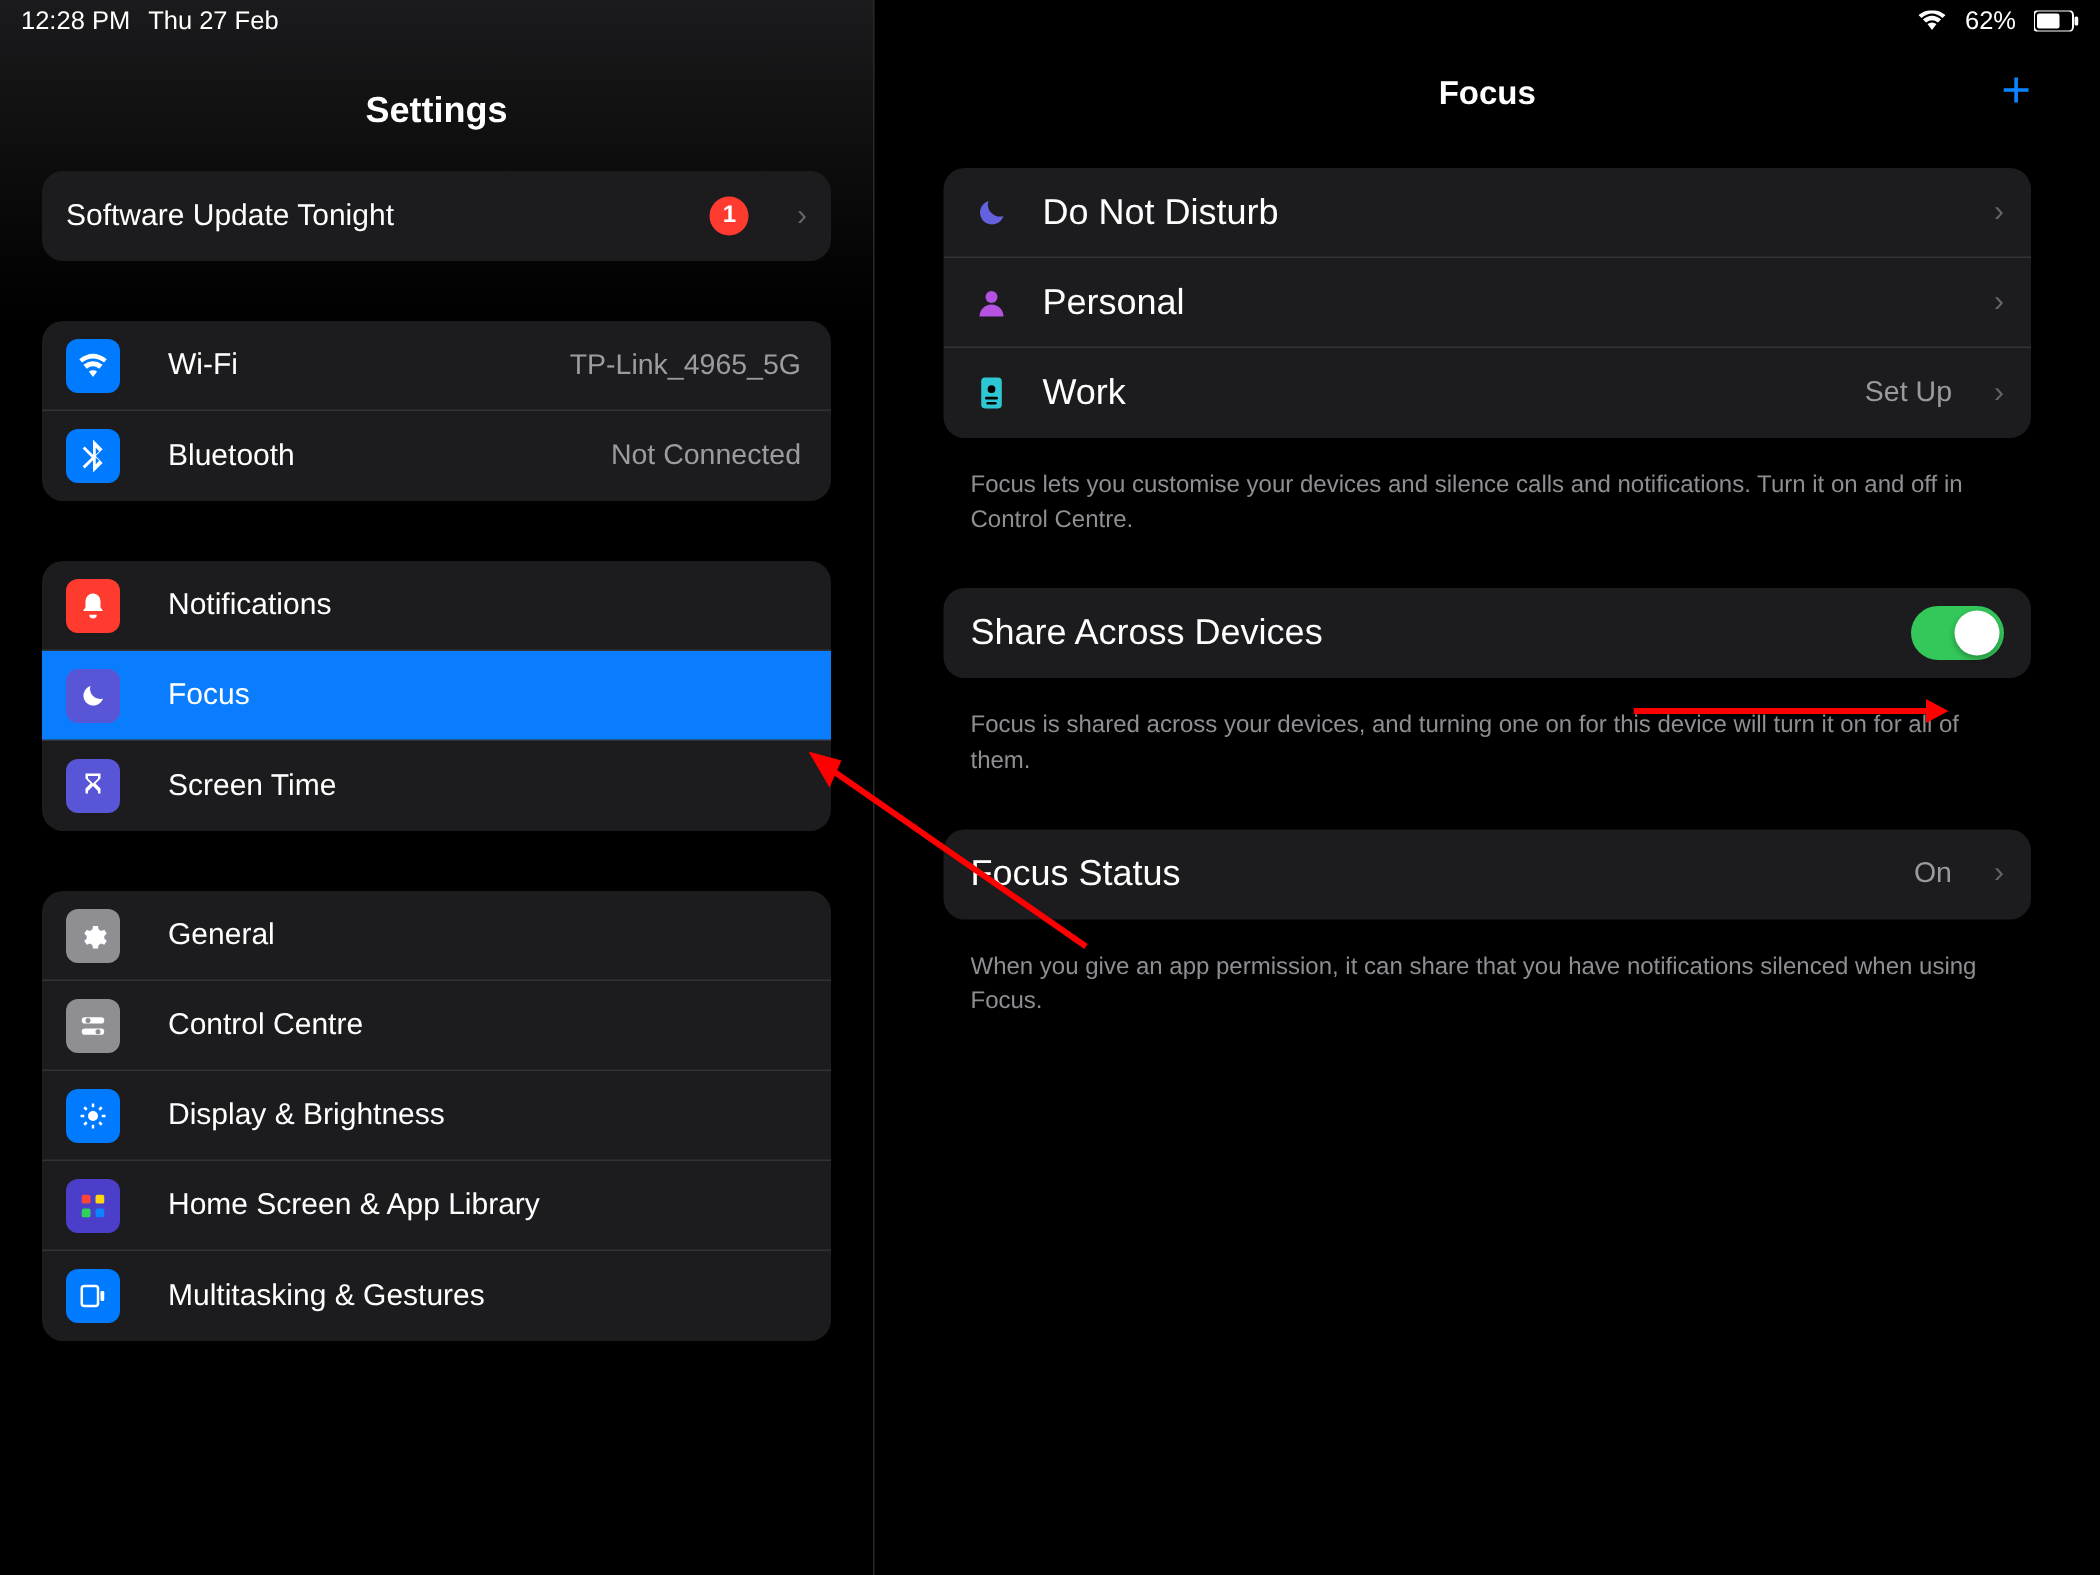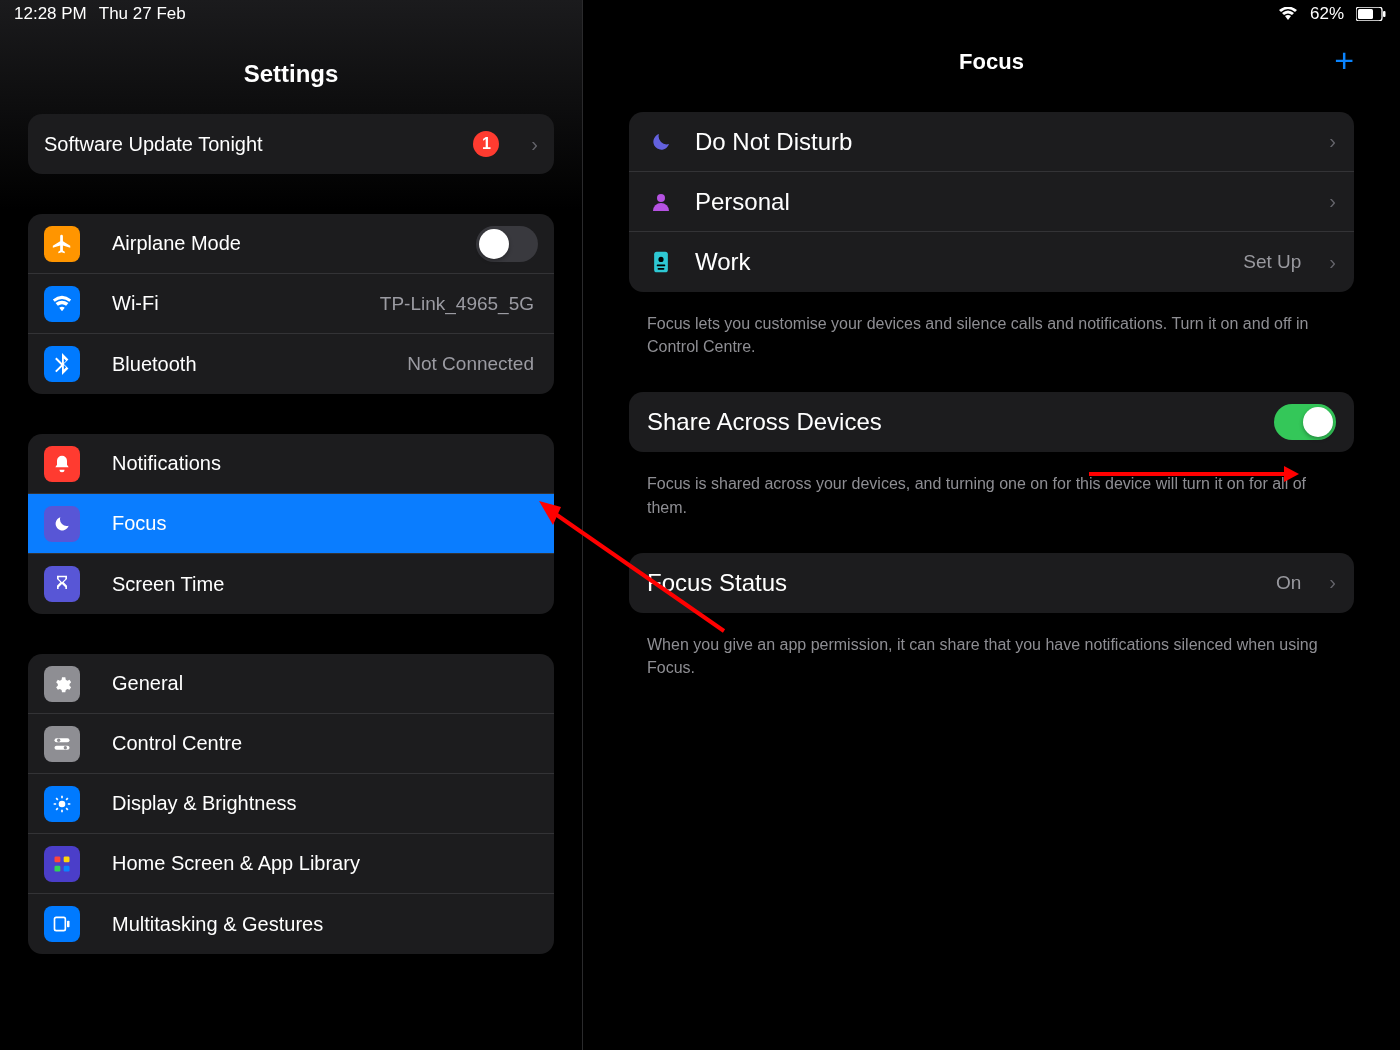--- a/index.html
+++ b/index.html
@@ -81,31 +81,20 @@
     <div class="group">
       <div class="row">
         <span class="row-label">Software Update Tonight</span>
         <span class="badge">1</span>
         <span class="chev">›</span>
       </div>
     </div>
 
     <div class="group">
       <div class="row">
-        <div class="icon-box" style="background:#ff9500">
-          <svg width="22" height="22" viewBox="0 0 24 24">
-              <path d="M21 16v-2l-8-5V3.5a1.5 1.5 0 0 0-3 0V9l-8 5v2l8-2.5V19l-2 1.5V22l3.5-1 3.5 1v-1.5L13 19v-5.5l8 2.5z" fill="#fff"></path>
-            </svg>
-        </div>
-        <span class="row-label">Airplane Mode</span>
-        <div class="toggle">
-            <div class="knob"></div>
-          </div>
-      </div>
-      <div class="row">
         <div class="icon-box" style="background:#007aff">
           <svg width="22" height="22" viewBox="0 0 24 24">
               <path d="M12 20l3-4q-3-2-6 0zM5 11q7-5 14 0l-2.5 3q-4.5-3.5-9 0zM2 7q10-8 20 0l-2 2.5q-8-6-16 0z" fill="#fff"></path>
             </svg>
         </div>
         <span class="row-label">Wi-Fi</span>
         <span class="row-value">TP-Link_4965_5G</span>
       </div>
       <div class="row">
         <div class="icon-box" style="background:#007aff">

